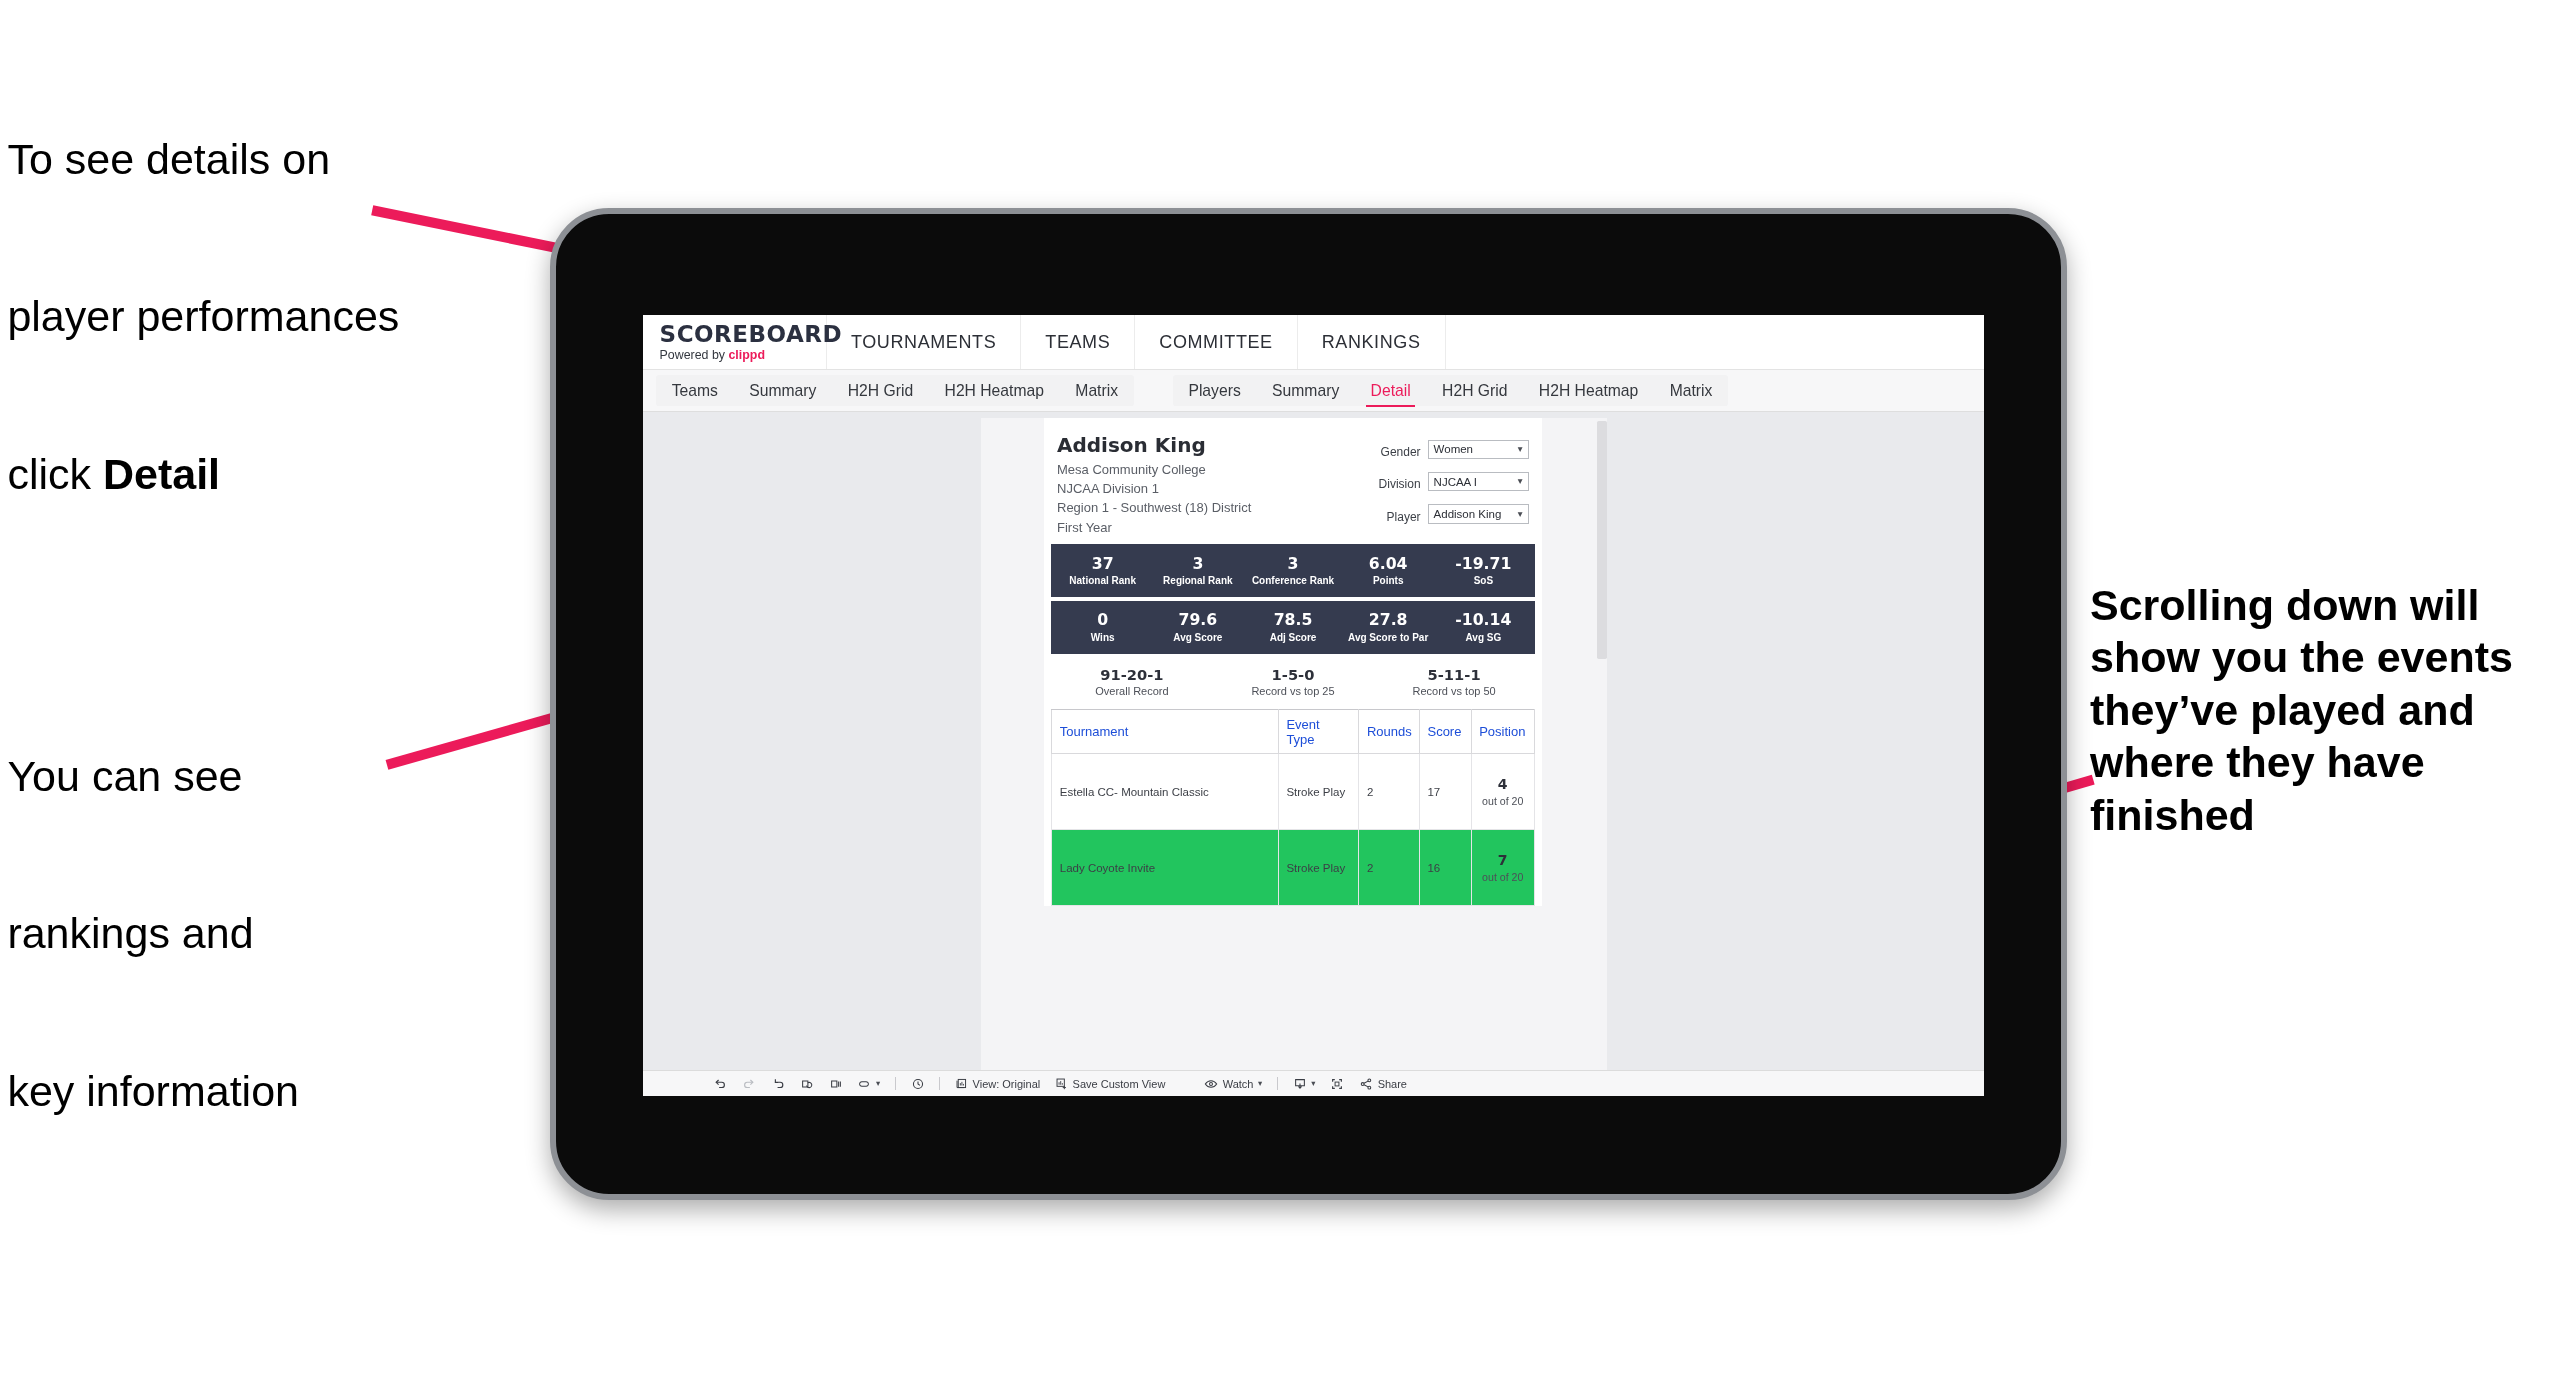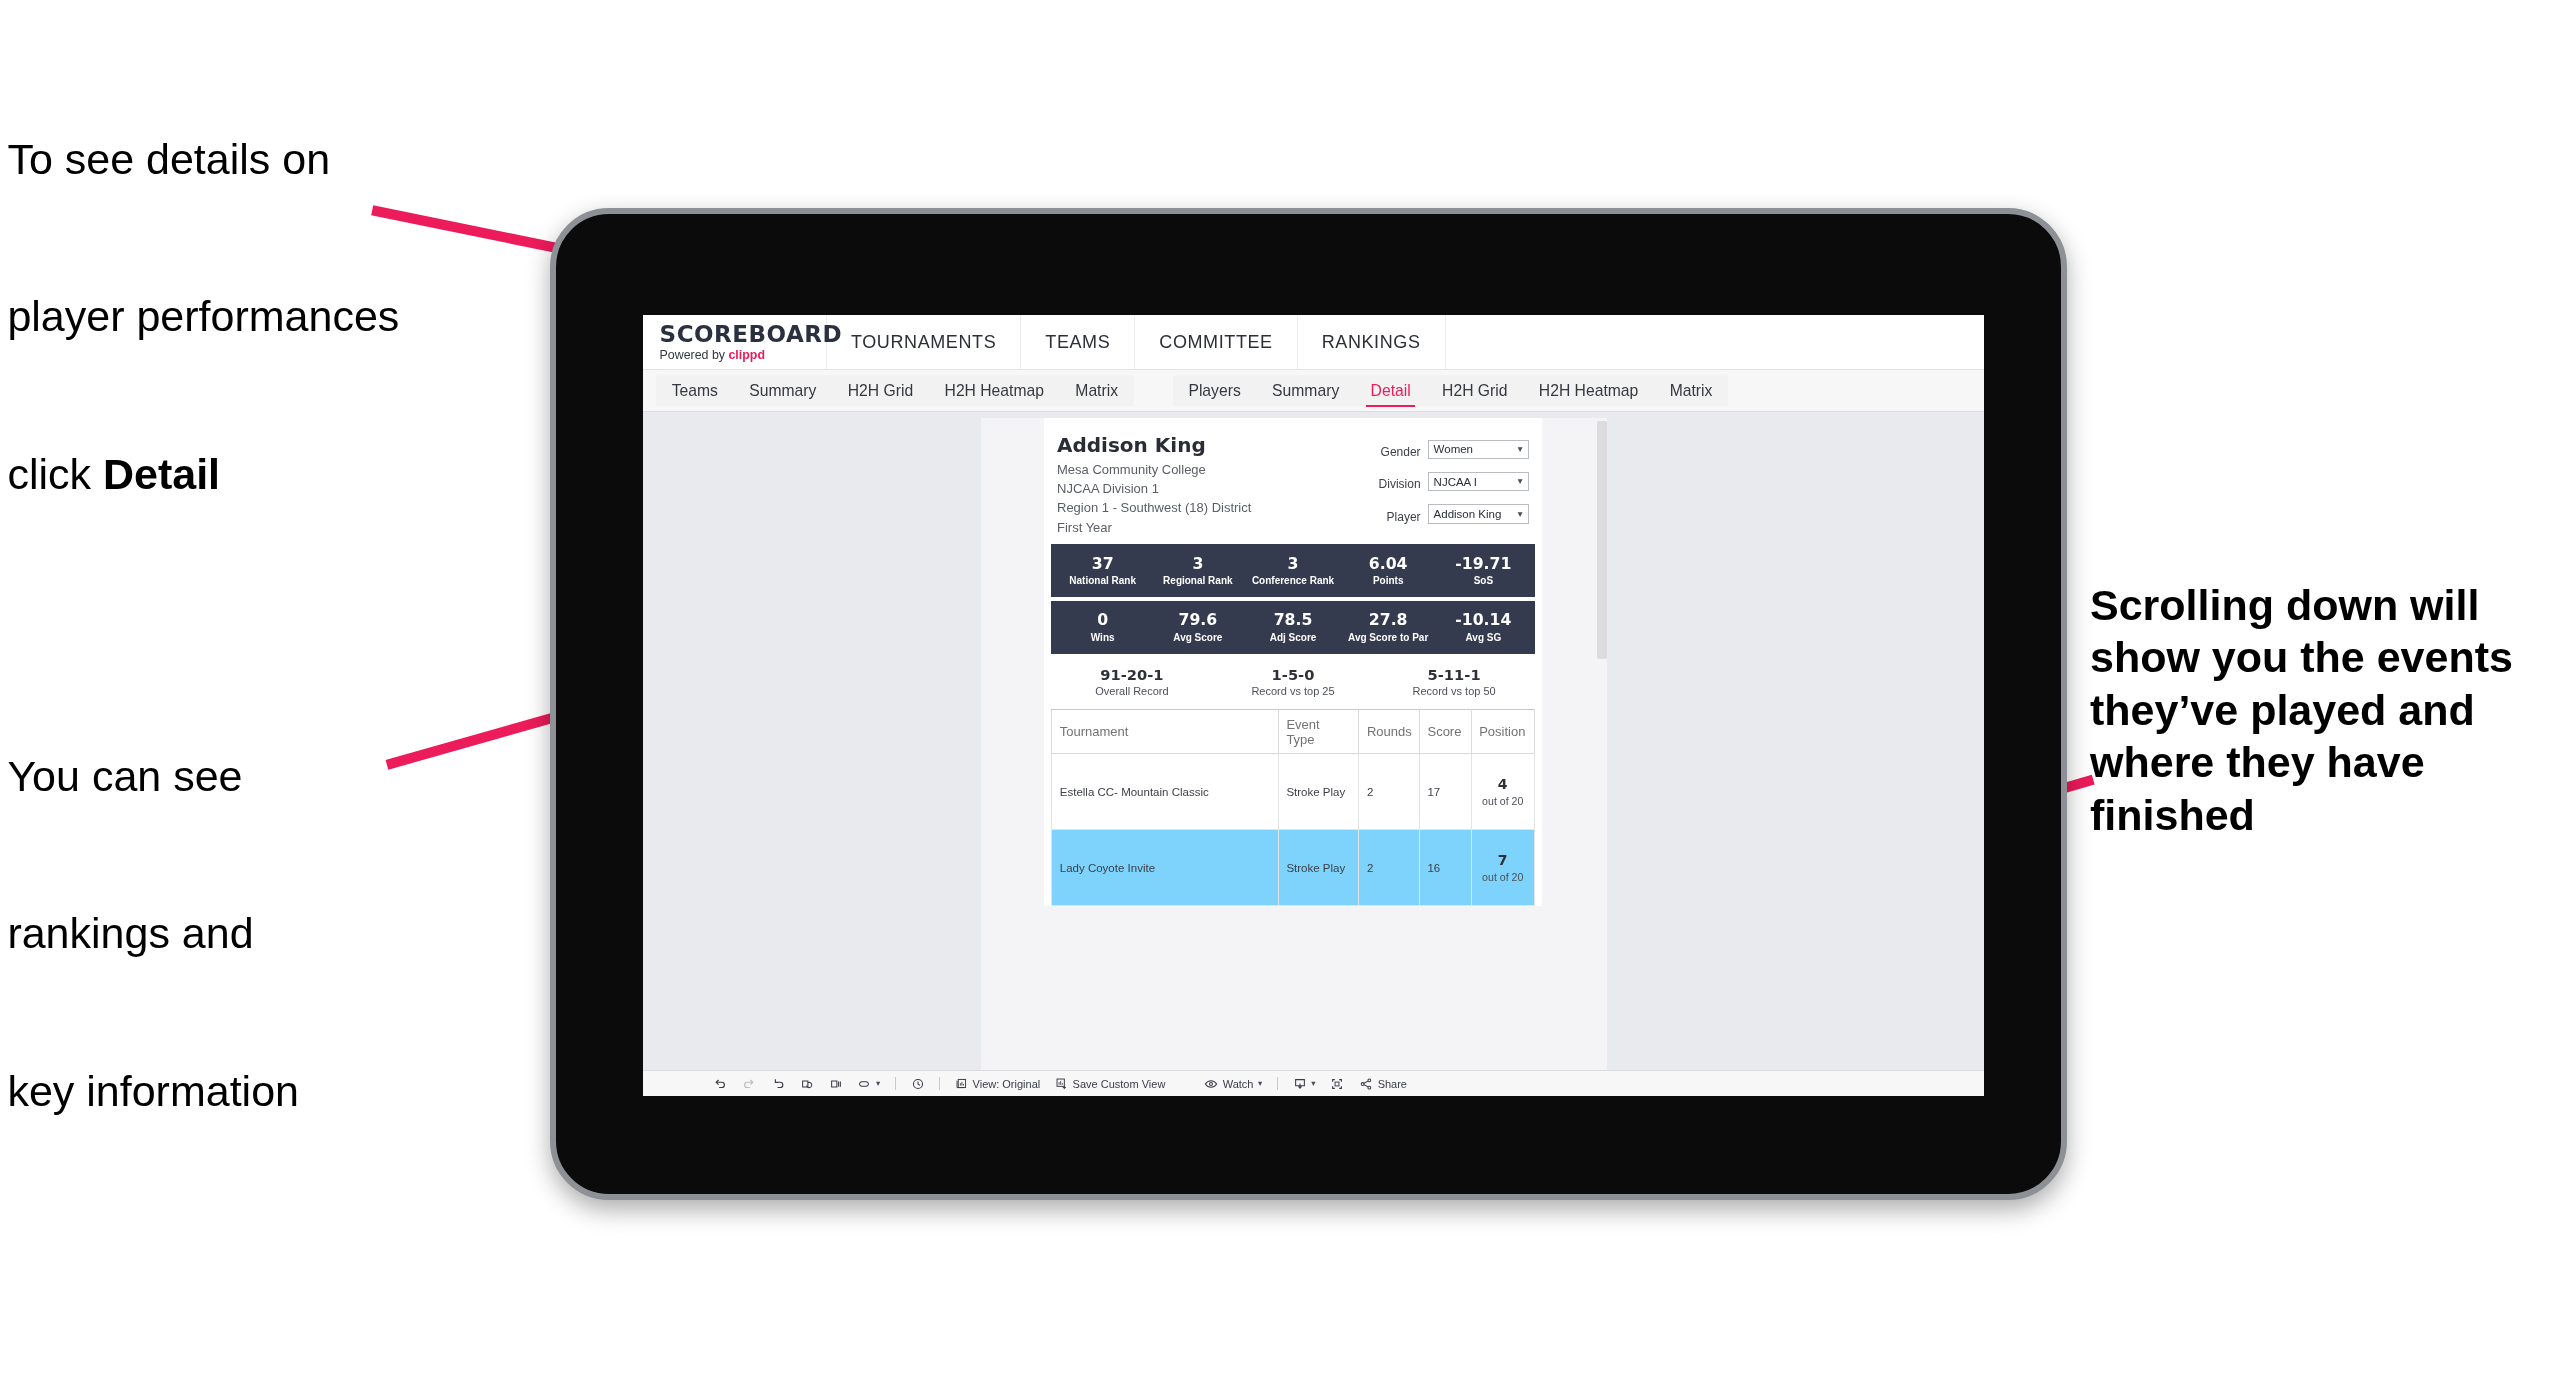--- a/index.html
+++ b/index.html
@@ -135,30 +135,30 @@
   .records { display: flex; margin: 12px 7.4px 12px 7.4px; }
   .rec { flex: 1; text-align: center; }
   .rec .v {
     font-family: "DejaVu Sans", sans-serif;
     font-size: 14.7px; font-weight: 700; color: #2d3039; line-height: 1.2;
   }
   .rec .l { font-size: 11px; color: #4d5058; margin-top: 1.8px; }
 
   table.events { width: calc(100% - 14.7px); margin: 0 7.4px; border-collapse: collapse; }
   table.events th {
-    font-size: 13px; font-weight: 400; color: #737373; text-align: left;
+    font-size: 13px; font-weight: 400; color: #1d4ed8; text-align: left;
     padding: 6.4px 7.4px; border: 0.9px solid #d9d9dc; border-top: 0.9px solid #c8c8cc;
     background: #fff;
   }
   table.events th.ctr { }
   table.events td {
     font-size: 11.5px; color: #3c3f46; padding: 9.2px 7.4px;
     border: 0.9px solid #e4e4e7; height: 76px; vertical-align: middle;
   }
-  table.events tr.alt td { background: #7dd3fc; }
+  table.events tr.alt td { background: #22c55e; }
   td.pos { text-align: center; line-height: 1.35; }
   td.pos .num {
     font-family: "DejaVu Sans", sans-serif;
     font-size: 14px; font-weight: 700; color: #2d3039;
   }
   td.pos .of { font-size: 10.6px; color: #4d5058; }
 
   .scroller {
     position: absolute; right: 0; top: 3.7px; width: 10px; height: 238px;
     background: #dcdcdf; border-radius: 1.8px;

